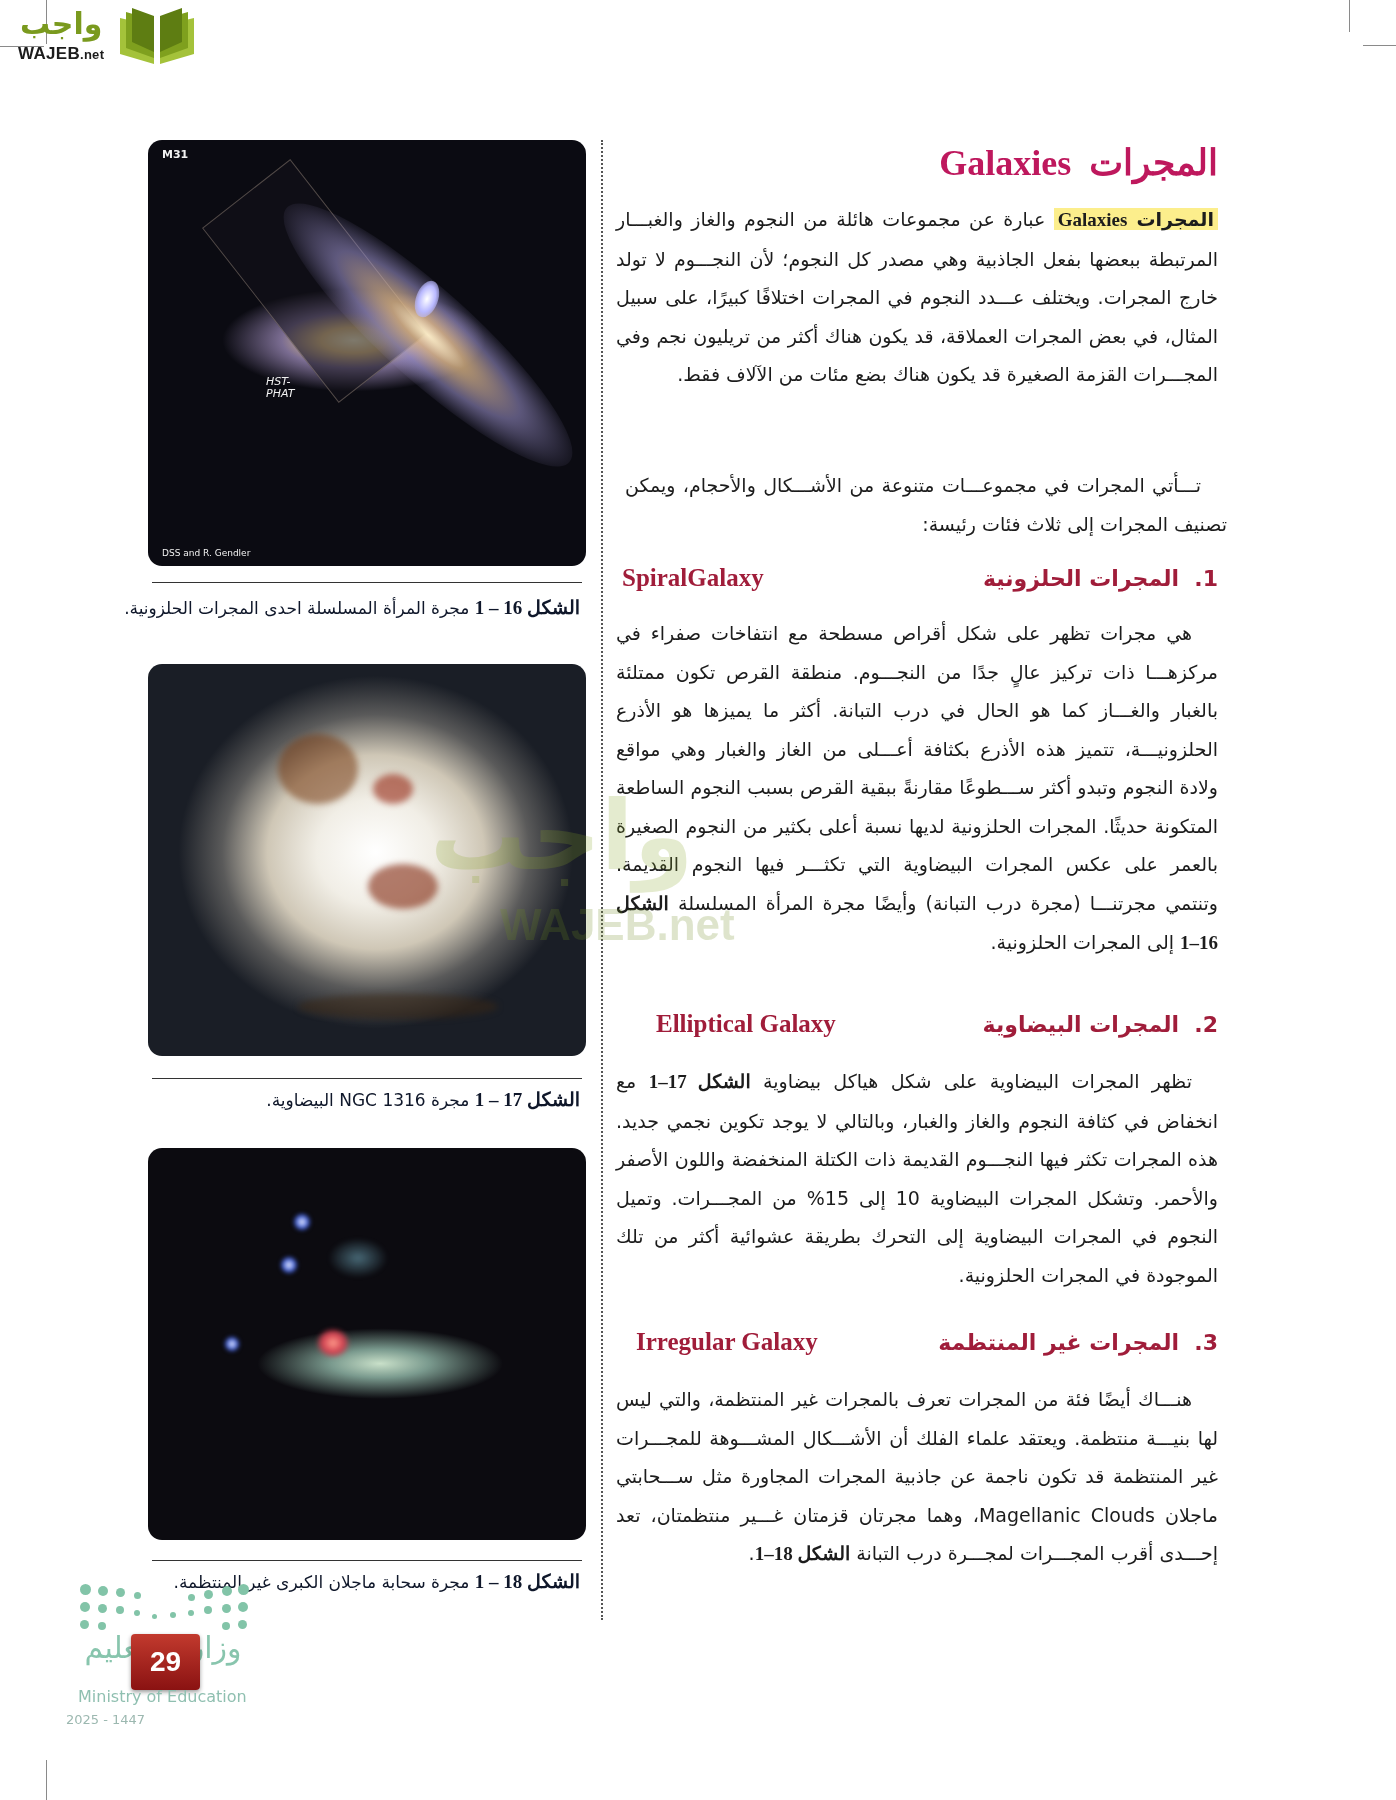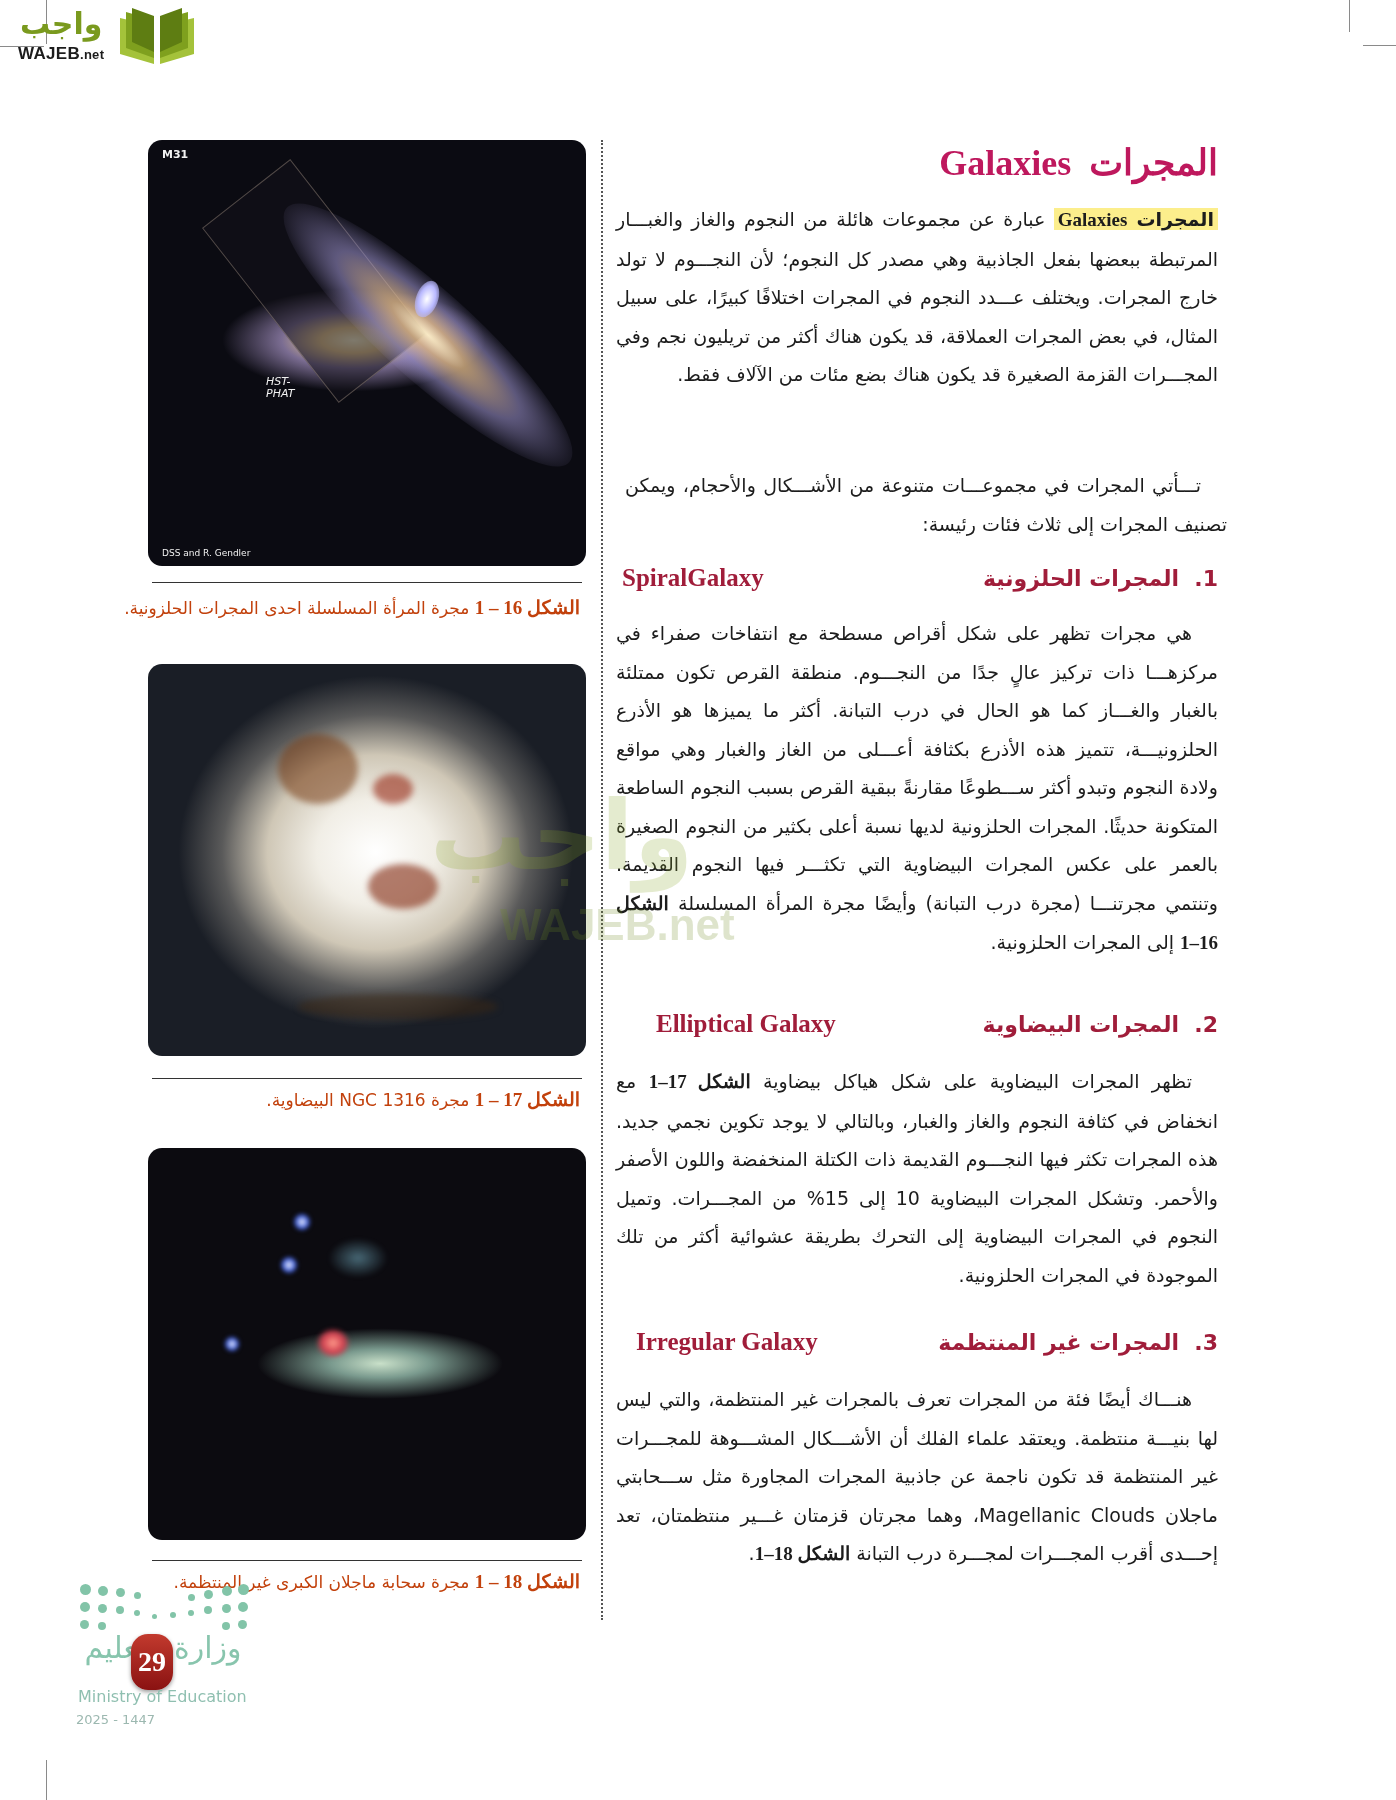--- a/index.html
+++ b/index.html
@@ -56,35 +56,35 @@
       radial-gradient(1px 1px at 300px 40px, #fff 50%, transparent 51%),
       radial-gradient(1px 1px at 360px 300px, #fff 50%, transparent 51%),
       radial-gradient(1px 1px at 50px 350px, #fff 50%, transparent 51%),
       radial-gradient(1px 1px at 400px 150px, #fff 50%, transparent 51%),
       radial-gradient(1px 1px at 120px 260px, #fff 50%, transparent 51%),
       radial-gradient(1px 1px at 260px 380px, #fff 50%, transparent 51%);
       background-size:440px 420px; opacity:0.85; }
   .neb { position:absolute; border-radius:50%; filter:blur(2px); }
 
   .cap-line { position:absolute; left:152px; width:430px; height:1px; background:#333; }
-  .caption { position:absolute; left:148px; width:432px; direction:rtl; text-align:right; font-family:"DejaVu Sans", sans-serif; font-size:17px; color:#c2410c; white-space:nowrap; }
+  .caption { position:absolute; left:148px; width:432px; direction:rtl; text-align:right; font-family:"DejaVu Sans", sans-serif; font-size:17px; color:#0f172a; white-space:nowrap; }
   .caption b { font-family:"Liberation Serif", serif; font-size:19px; }
 
   
   .watermark { position:absolute; left:430px; top:780px; width:260px; height:190px; opacity:0.22; pointer-events:none; }
   .wm-ar { position:absolute; left:0; top:0; font-family:"DejaVu Sans", sans-serif; font-weight:bold; font-size:96px; color:#8aa62a; direction:rtl; }
   .wm-en { position:absolute; left:70px; top:120px; font-family:"Liberation Sans", sans-serif; font-weight:bold; font-size:44px; color:#6b8a1e; }
 
   
   .moe-dots { position:absolute; left:78px; top:1582px; width:170px; height:50px; }
   .moe-dots span { position:absolute; border-radius:50%; background:#82c4a8; }
   .moe-ar { position:absolute; left:78px; top:1630px; font-family:"DejaVu Sans", sans-serif; font-size:30px; color:#7cbfa5; direction:rtl; width:170px; text-align:center; opacity:0.9; }
   .moe-en { position:absolute; left:78px; top:1687px; font-family:"DejaVu Sans", sans-serif; font-size:16px; color:#8fbfb0; white-space:nowrap; }
-  .moe-year { position:absolute; left:76px; top:1712px; font-family:"DejaVu Sans", sans-serif; font-size:13px; color:#9cb8b0; white-space:nowrap; }
-  .page-badge { position:absolute; left:131px; top:1634px; width:42px; height:56px; border-radius:17px; background:linear-gradient(#c23a2e, #8a1212); box-shadow:0 2px 4px rgba(0,0,0,0.4); display:flex; align-items:center; justify-content:center; font-family:Liberation Serif, serif; font-weight:bold; font-size:28px; color:#ffffff; }
+  .moe-year { position:absolute; left:66px; top:1712px; font-family:"DejaVu Sans", sans-serif; font-size:13px; color:#9cb8b0; white-space:nowrap; }
+  .page-badge { position:absolute; left:131px; top:1634px; width:69px; height:56px; border-radius:4px; background:linear-gradient(#c23a2e, #8a1212); box-shadow:0 2px 4px rgba(0,0,0,0.4); display:flex; align-items:center; justify-content:center; font-family:Liberation Sans, sans-serif; font-weight:bold; font-size:28px; color:#ffffff; }
 </style>
 </head>
 <body>
 
 <div class="crop crop-tl-v"></div>
 <div class="crop crop-tl-h"></div>
 <div class="crop crop-tr-v"></div>
 <div class="crop crop-tr-h"></div>
 <div class="crop crop-bl-v"></div>
 

